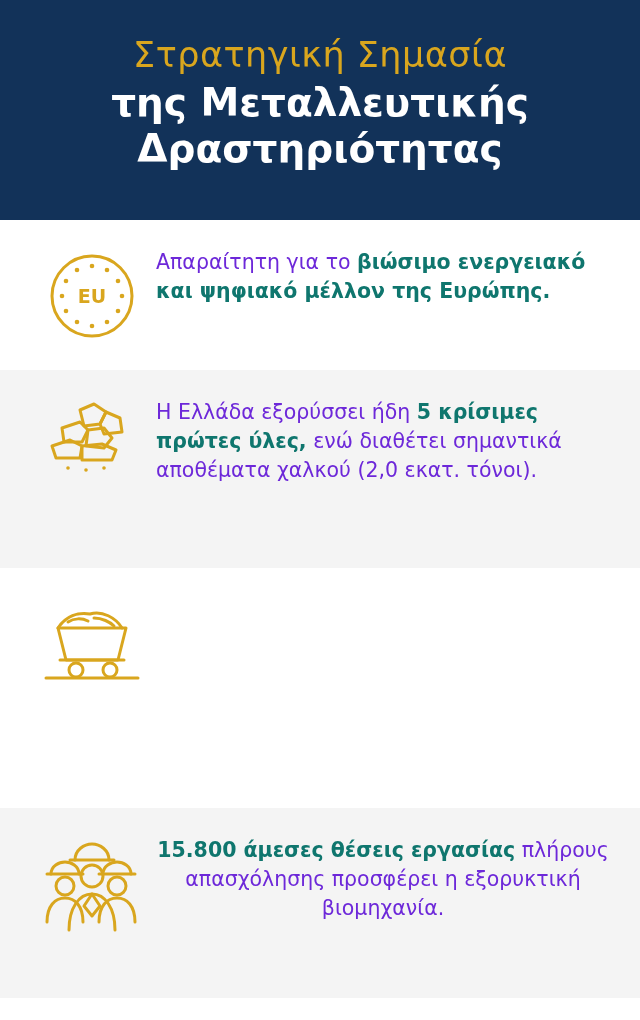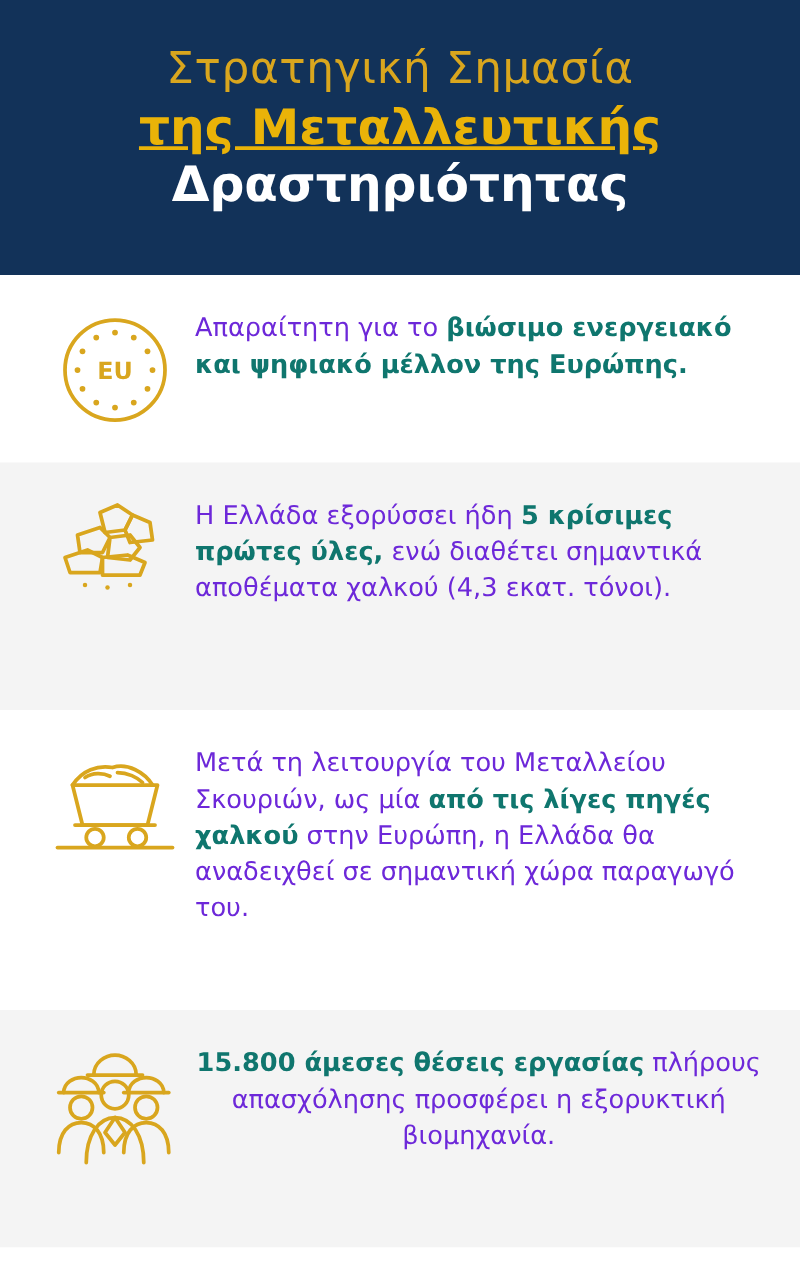--- a/index.html
+++ b/index.html
@@ -29,26 +29,25 @@
   .header .line1 {
     color: #d9a61e;
     font-size: 35px;
     font-weight: normal;
     letter-spacing: 0.5px;
     line-height: 1.18;
     text-align: center;
     margin-bottom: 4px;
   }
   .header .line2 {
-    color: #eab308;
+    color: #ffffff;
     font-size: 39px;
     font-weight: bold;
     line-height: 1.16;
     text-align: center;
-    text-decoration: underline;
   }
   .header .line3 {
     color: #ffffff;
     font-size: 39px;
     font-weight: bold;
     line-height: 1.16;
     text-align: left;
   }
 
   
@@ -145,44 +144,41 @@
           </g>
           <g fill="#d9a61e">
             <circle cx="26" cy="68" r="1.8"></circle>
             <circle cx="44" cy="70" r="1.8"></circle>
             <circle cx="62" cy="68" r="1.8"></circle>
           </g>
         </svg>
       </span>
     </div>
     <div class="text-cell">
-      <span class="plainseg">Η Ελλάδα εξορύσσει ήδη </span><span class="hl">5 κρίσιμες πρώτες ύλες,</span><span class="plainseg"> ενώ διαθέτει σημαντικά αποθέματα χαλκού (4,3 εκατ. τόνοι).</span>
+      <span class="plainseg">Η Ελλάδα εξορύσσει ήδη </span><span class="hl">5 κρίσιμες πρώτες ύλες,</span><span class="plainseg"> ενώ διαθέτει σημαντικά αποθέματα χαλκού (2,0 εκατ. τόνοι).</span>
     </div>
   </div>
 
   <div class="row plain r3">
     <div class="icon-cell">
       <span>
         <svg width="108" height="88" viewBox="0 0 108 88">
           <g fill="none" stroke="#d9a61e" stroke-width="3" stroke-linejoin="round" stroke-linecap="round">
             <path d="M20 30 L88 30 L80 62 L28 62 Z"></path>
             <path d="M20 30 C28 18, 40 14, 52 16 C64 12, 78 20, 84 30"></path>
             <path d="M30 24 C36 20, 44 20, 50 23"></path>
             <path d="M56 20 C64 20, 72 24, 76 28"></path>
             <path d="M22 62 L86 62"></path>
             <circle cx="38" cy="72" r="7"></circle>
             <circle cx="72" cy="72" r="7"></circle>
             <path d="M8 80 L100 80"></path>
           </g>
         </svg>
       </span>
     </div>
-    <div class="text-cell">
-      <span class="plainseg">Μετά τη λειτουργία του Μεταλλείου Σκουριών, ως μία </span><span class="hl">από τις λίγες πηγές χαλκού</span><span class="plainseg"> στην Ευρώπη, η Ελλάδα θα αναδειχθεί σε σημαντική χώρα παραγωγό του.</span>
-    </div>
   </div>
 
   <div class="row shaded r4">
     <div class="icon-cell">
       <span>
         <svg width="106" height="104" viewBox="0 0 106 104">
           <g fill="none" stroke="#d9a61e" stroke-width="3" stroke-linejoin="round" stroke-linecap="round">
 
             <path d="M12 36 C12 28, 20 24, 26 24 C32 24, 40 28, 40 36"></path>
             <path d="M8 36 L44 36"></path>

